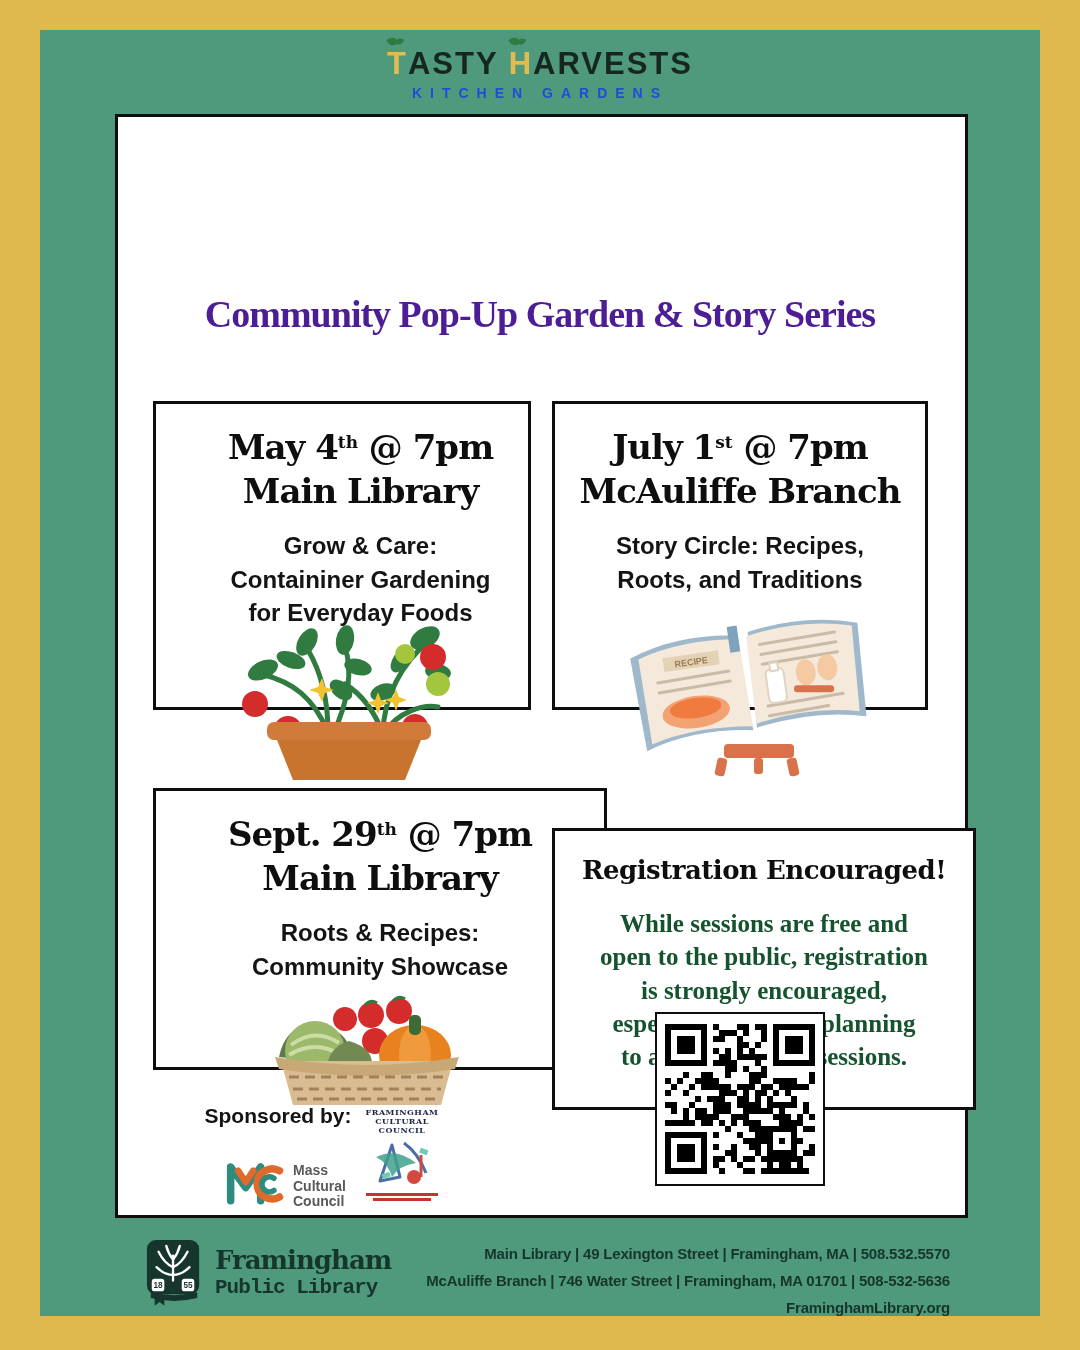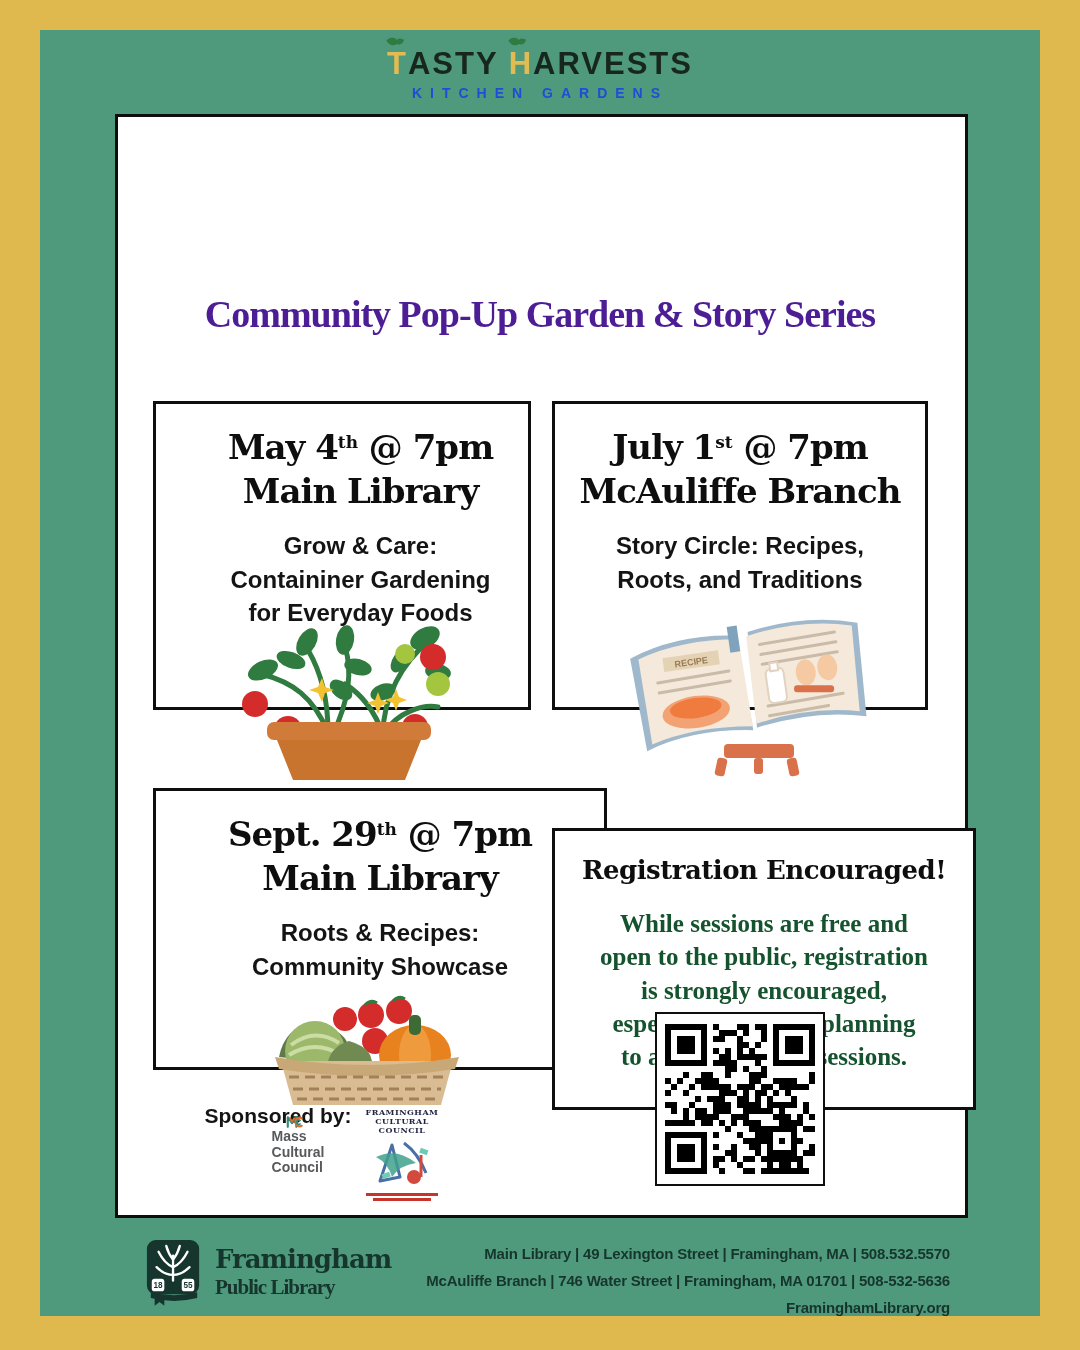--- a/index.html
+++ b/index.html
@@ -79,38 +79,38 @@
   .illus-basket { left:253px; top:993px; width:228px; height:116px; }
 
   
   .qr-box { position:absolute; left:655px; top:1012px; width:170px; height:174px;
     background:#ffffff; border:2px solid #0e0e0e; display:flex; align-items:center; justify-content:center; }
   .qr-box svg { width:150px; height:150px; background:#fff; }
 
   
   .sponsored-label { position:absolute; left:153px; top:1104px; width:250px; text-align:center;
     font-family:"Liberation Sans", sans-serif; font-weight:700; font-size:21px; color:#141414; }
-  .mcc { position:absolute; left:225px; top:1114px; width:140px; height:62px; display:flex; align-items:center;flex-direction:column; }
+  .mcc { position:absolute; left:225px; top:1148px; width:140px; height:62px; display:flex; align-items:flex-end; }
   .mcc svg { width:62px; height:56px; }
   .mcc-name { margin-left:6px; font-family:"Liberation Sans", sans-serif; font-weight:700;
     font-size:14px; line-height:1.12; color:#58595B; white-space:pre-line; text-align:left; }
   .fcc { position:absolute; left:362px; top:1108px; width:80px; height:90px; text-align:center; }
   .fcc-header { font-family:"DejaVu Serif", serif; font-weight:700; font-size:8px; line-height:1.15;
     color:#1f2442; letter-spacing:0.5px; white-space:pre-line; }
   .fcc-art { width:64px; height:52px; margin:1px auto 0; }
   .fcc-band { width:72px; height:9px; margin:0 auto; display:flex; flex-direction:column; gap:2px; }
   .fcc-band i { display:block; height:3px; background:#C6352B; }
   .fcc-band i:last-child { width:80%; margin:0 auto; }
 
   
   .footer-logo { position:absolute; left:145px; top:1238px; display:flex; align-items:center; }
   .footer-logo svg { width:58px; height:68px; }
   .lib-name { margin-left:12px; color:var(--footer-ink,#16352C); text-align:left; }
   .lib-name .l1 { font-family:"DejaVu Serif", serif; font-weight:700; font-size:26px; letter-spacing:-1px; }
-  .lib-name .l2 { font-family:Liberation Serif, serif; font-weight:700; font-size:21px; letter-spacing:-1px; margin-top:1px; }
+  .lib-name .l2 { font-family:Liberation Mono, monospace; font-weight:700; font-size:21px; letter-spacing:-1px; margin-top:1px; }
   .footer-contact { position:absolute; right:130px; top:1240px; width:620px; text-align:right;
     font-family:"Liberation Sans", sans-serif; font-weight:700; font-size:15px;
     letter-spacing:-0.2px; color:var(--footer-ink,#16352C); line-height:1.8; }
 </style>
 </head>
 <body>
 
 <div class="poster">
   <div class="teal-panel"></div>
 

